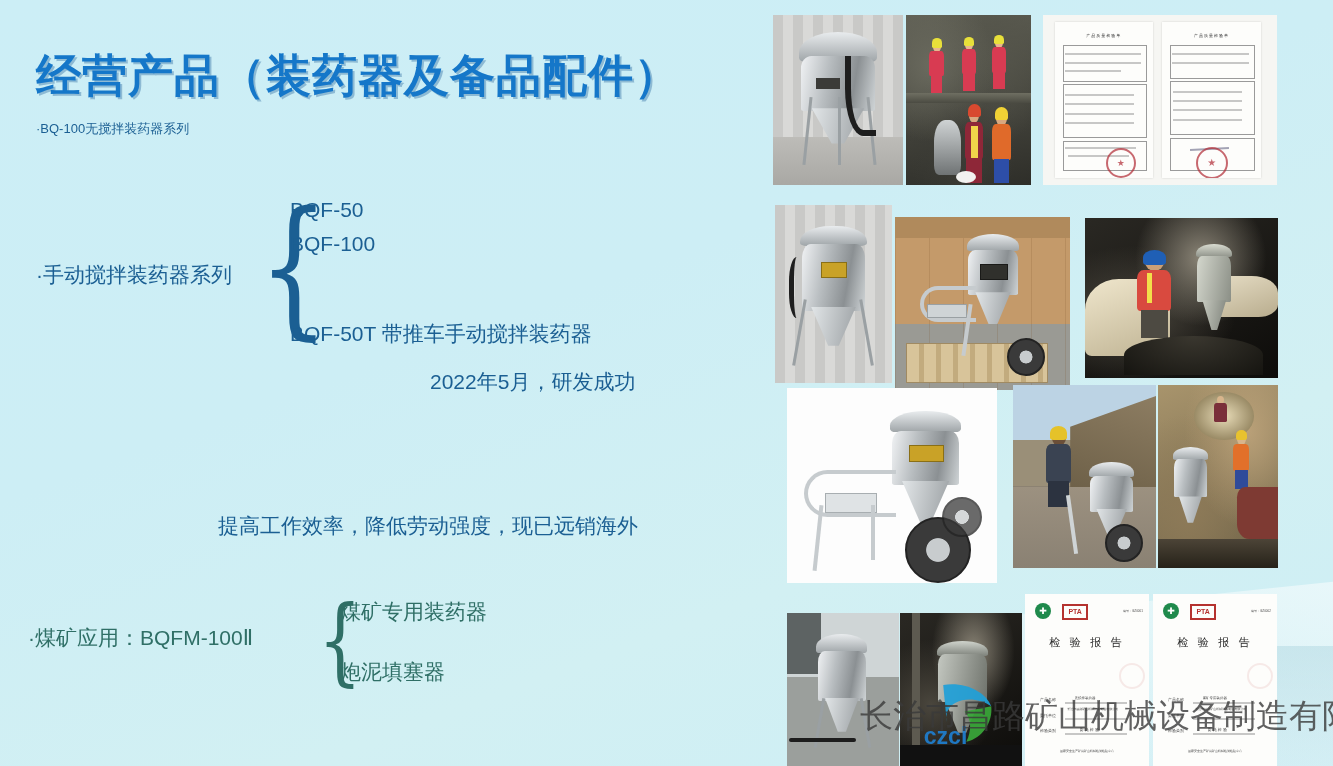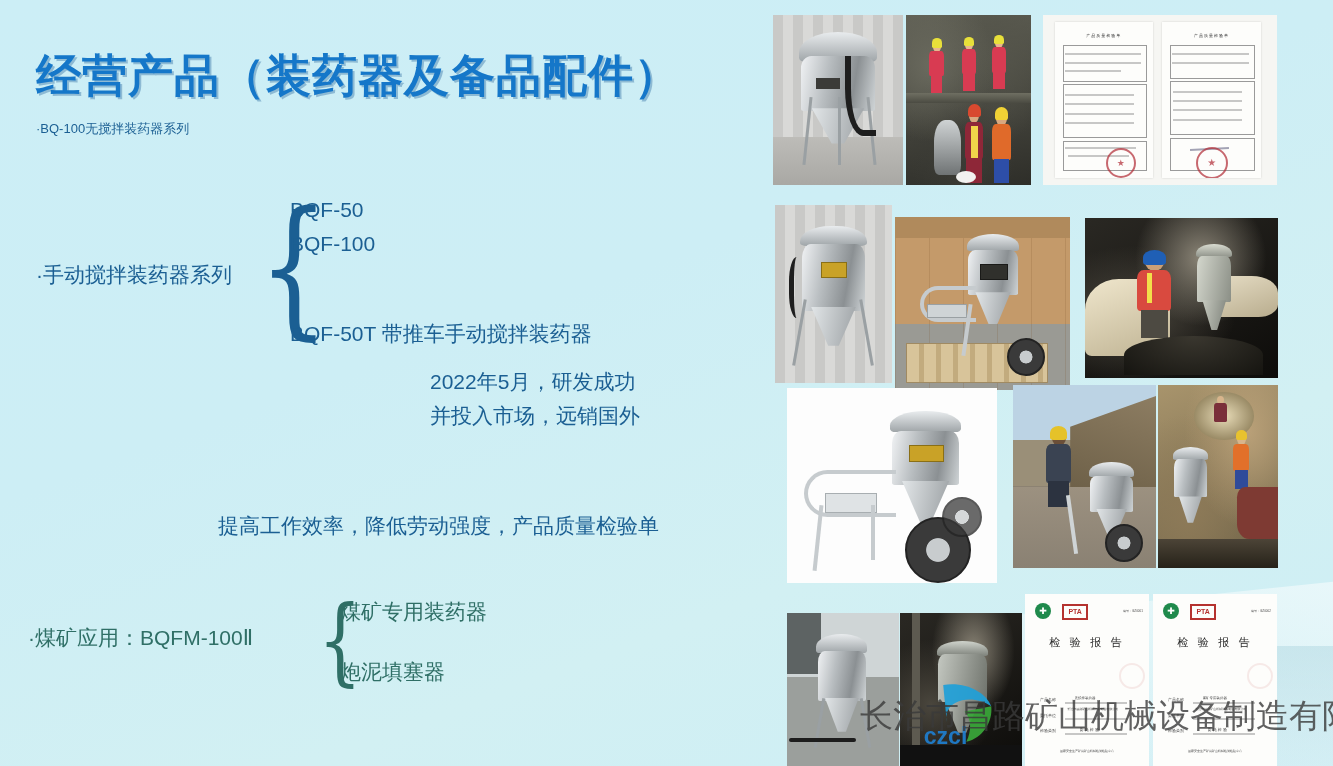--- a/index.html
+++ b/index.html
@@ -274,23 +274,22 @@
     <div class="title">经营产品（装药器及备品配件）</div>
 
     <div class="line-blue sub1">·BQ-100无搅拌装药器系列</div>
 
     <div class="line-blue grp-manual-label">·手动搅拌装药器系列</div>
     <div class="brace-manual">{</div>
     <div class="line-blue m-l1">BQF-50</div>
     <div class="line-blue m-l2">BQF-100</div>
     <div class="line-blue m-l5">BQF-50T 带推车手动搅拌装药器</div>
     <div class="line-blue m-l6">2022年5月，研发成功</div>
-    <div class="line-blue m-l7">并投入市场，远销国外</div>
-
-    <div class="line-blue a-l2">提高工作效率，降低劳动强度，产品质量检验单</div>
+
+    <div class="line-blue a-l2">提高工作效率，降低劳动强度，现已远销海外</div>
 
     <div class="line-teal c-label">·煤矿应用：BQFM-100Ⅱ</div>
     <div class="brace-coal">{</div>
     <div class="line-teal c-l1">煤矿专用装药器</div>
     <div class="line-teal c-l2">炮泥填塞器</div>
   </div>
 
   <div class="right-col">
 
     <div class="photo" style="left:8px; top:15px; width:130px; height:170px;">

